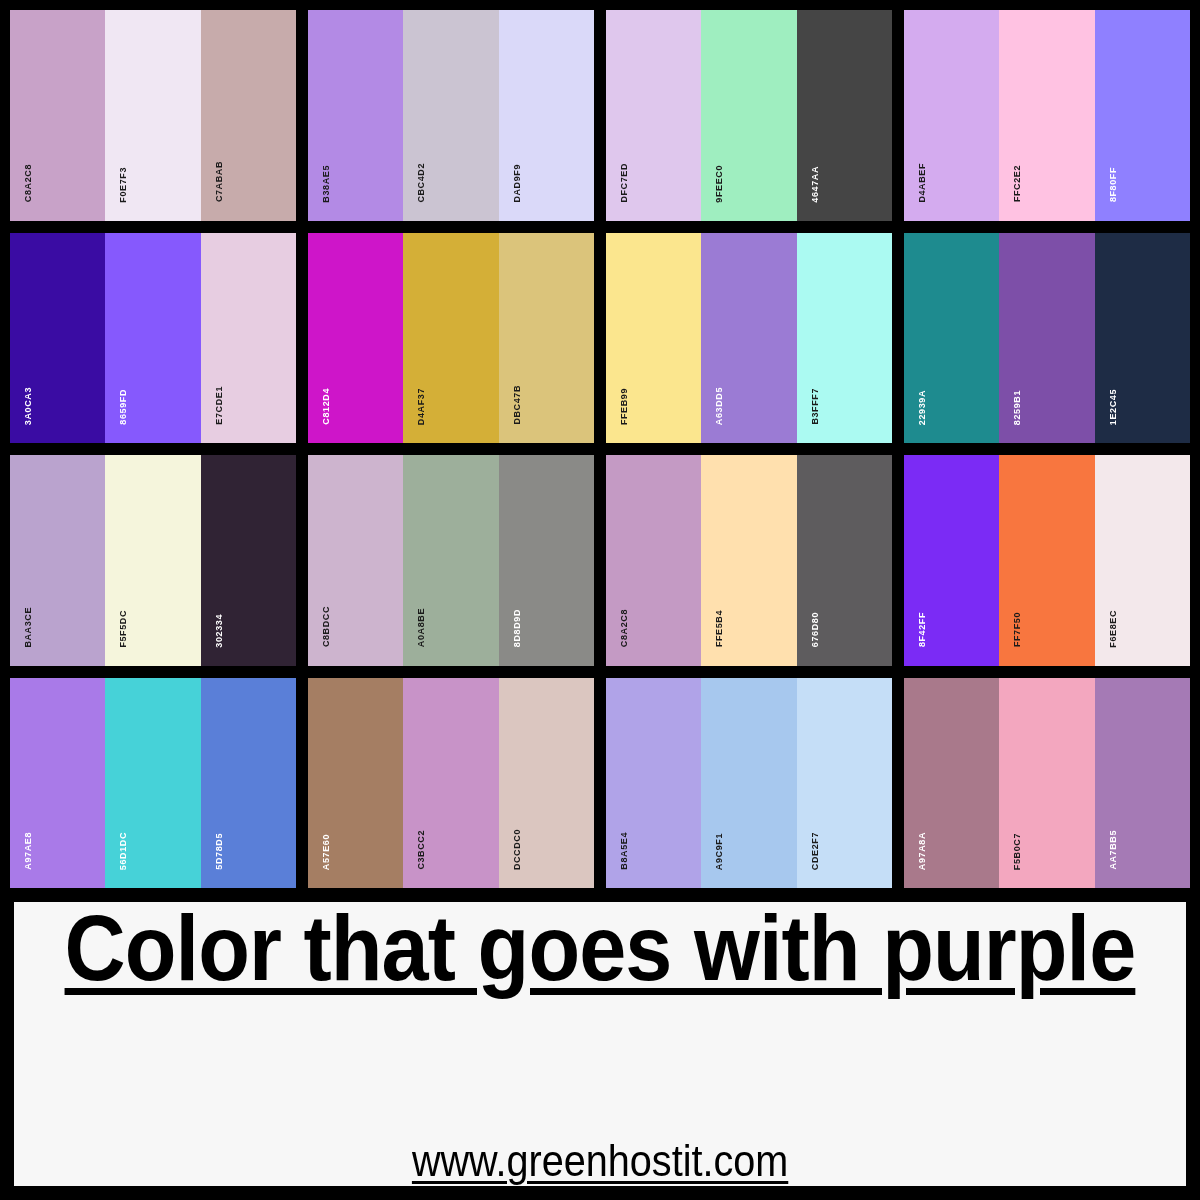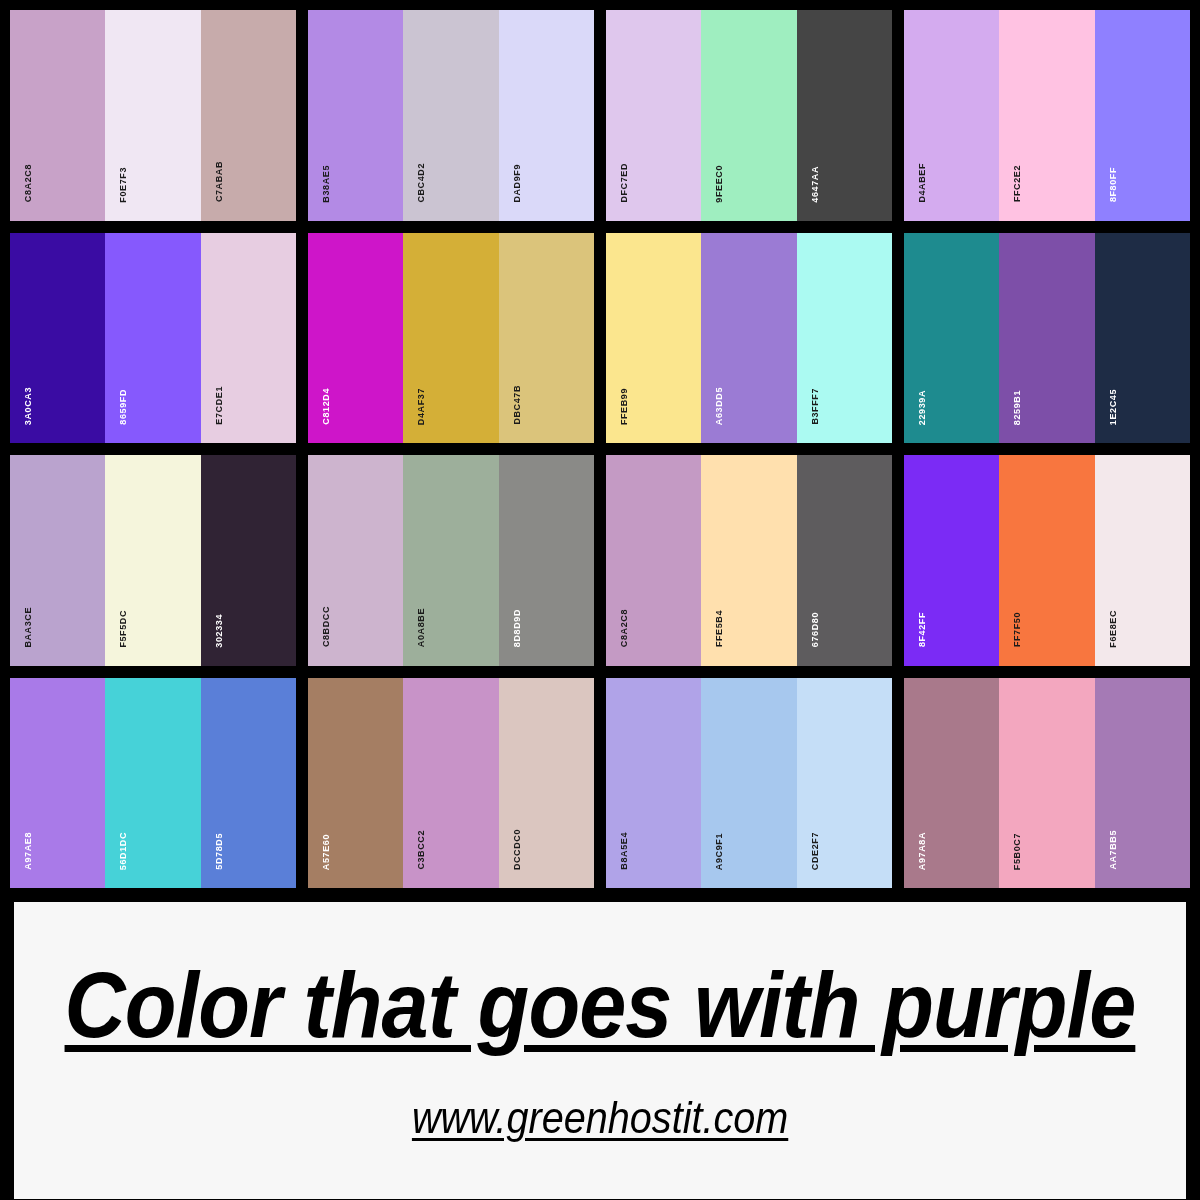--- a/index.html
+++ b/index.html
@@ -55,29 +55,28 @@
     font-weight: 700;
     letter-spacing: 0.6px;
     font-family: "Liberation Sans", sans-serif;
     white-space: nowrap;
     line-height: 1;
   }
   .label-dark { color: #1a1a1a; }
   .label-light { color: #ffffff; }
 
   .footer-card {
-    margin: 14px 14px 1px 14px;
+    margin: 14px 14px 14px 14px;
     flex: 1 1 auto;
     background: #f7f7f7;
     display: flex;
     flex-direction: column;
     align-items: center;
-    justify-content: center;
+    justify-content: space-between;
     box-sizing: border-box;
-    font-style: italic;
   }
   .footer-title {
     font-family: "Liberation Sans Narrow", "Liberation Sans", sans-serif;
     font-weight: 700;
     font-size: 92px;
     line-height: 1;
     color: #000000;
     text-decoration: underline;
     text-decoration-thickness: 7px;
     text-underline-offset: 8px;

